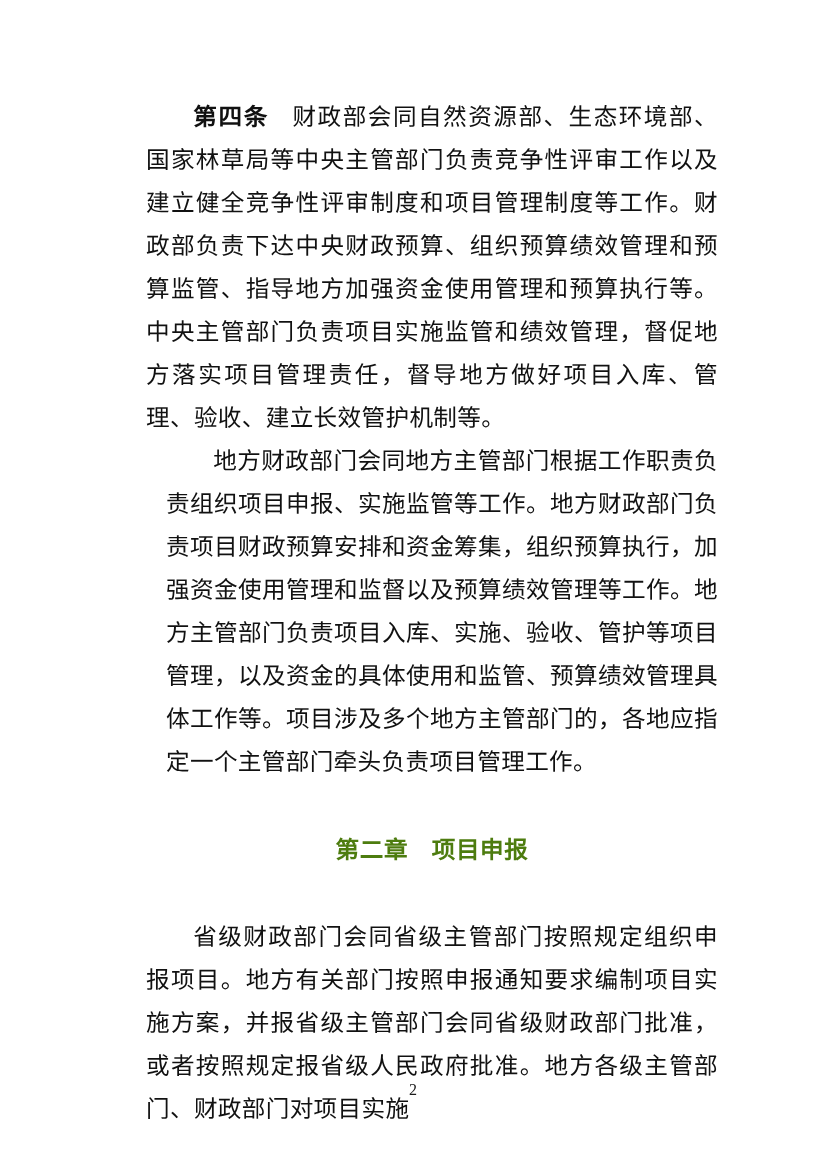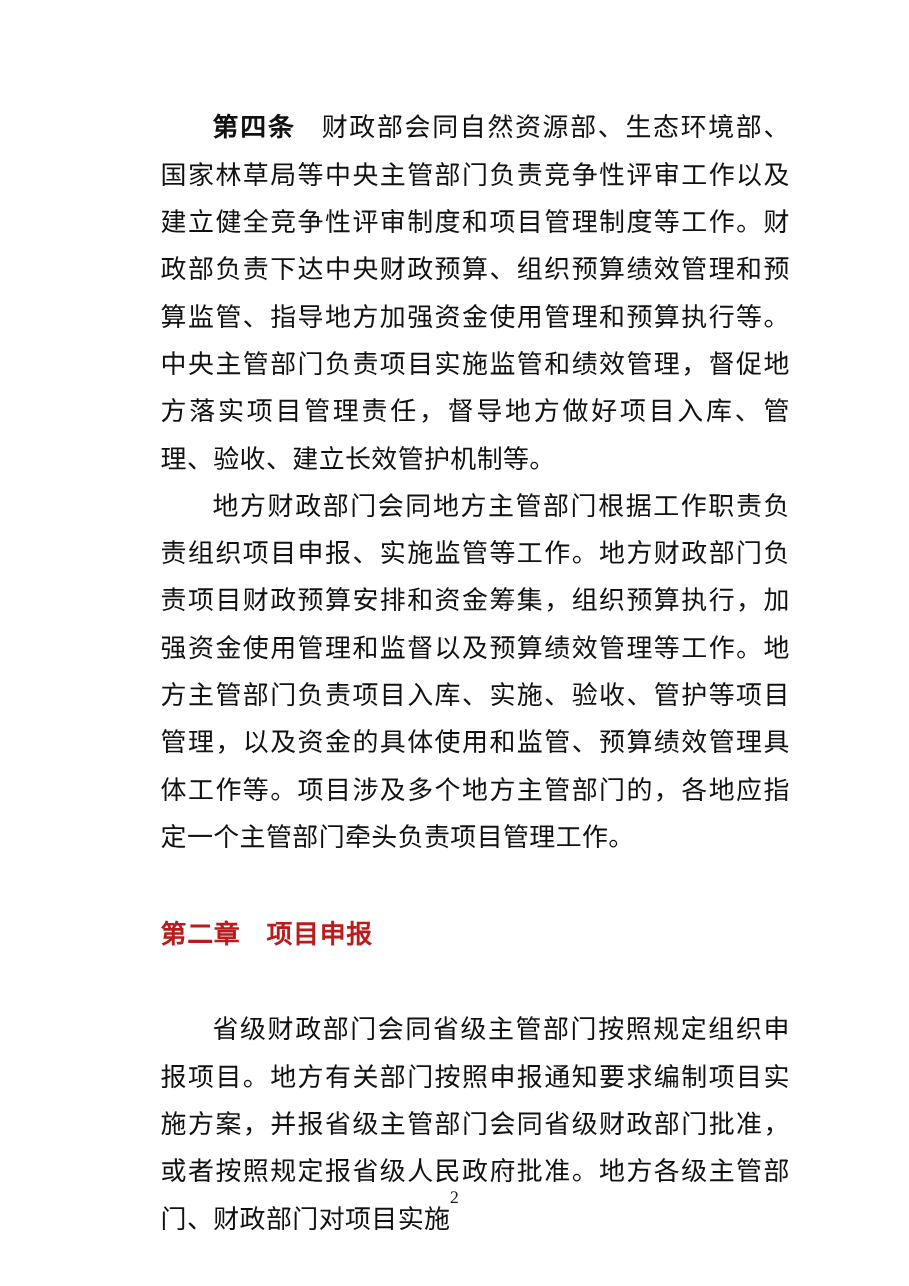--- a/index.html
+++ b/index.html
@@ -34,39 +34,40 @@
     color: #111111;
     text-align: justify;
     text-justify: inter-character;
     text-indent: 2em;
     letter-spacing: 0.35px;
     word-break: break-all;
     -webkit-font-smoothing: antialiased;
   }
   .para + .para {
     margin-top: 0;
+    margin-left: 20px;
   }
   .article-label {
     font-family: "Liberation Sans", "DejaVu Sans", sans-serif;
     font-weight: bold;
     font-size: 23.6px;
     letter-spacing: 0.5px;
   }
   .label-gap {
     display: inline-block;
     width: 0.95em;
   }
   .chapter-heading {
     margin: 0;
     font-family: "Liberation Sans", "DejaVu Sans", sans-serif;
     font-weight: bold;
     font-size: 23.6px;
     line-height: 43px;
-    text-align: left;
-    color: #b91c1c;
+    text-align: center;
+    color: #4d7c0f;
     letter-spacing: 0.6px;
     text-indent: 0;
   }
   .heading-gap {
     display: inline-block;
     width: 1em;
   }
   .spacer-before-heading {
     height: 45px;
   }

